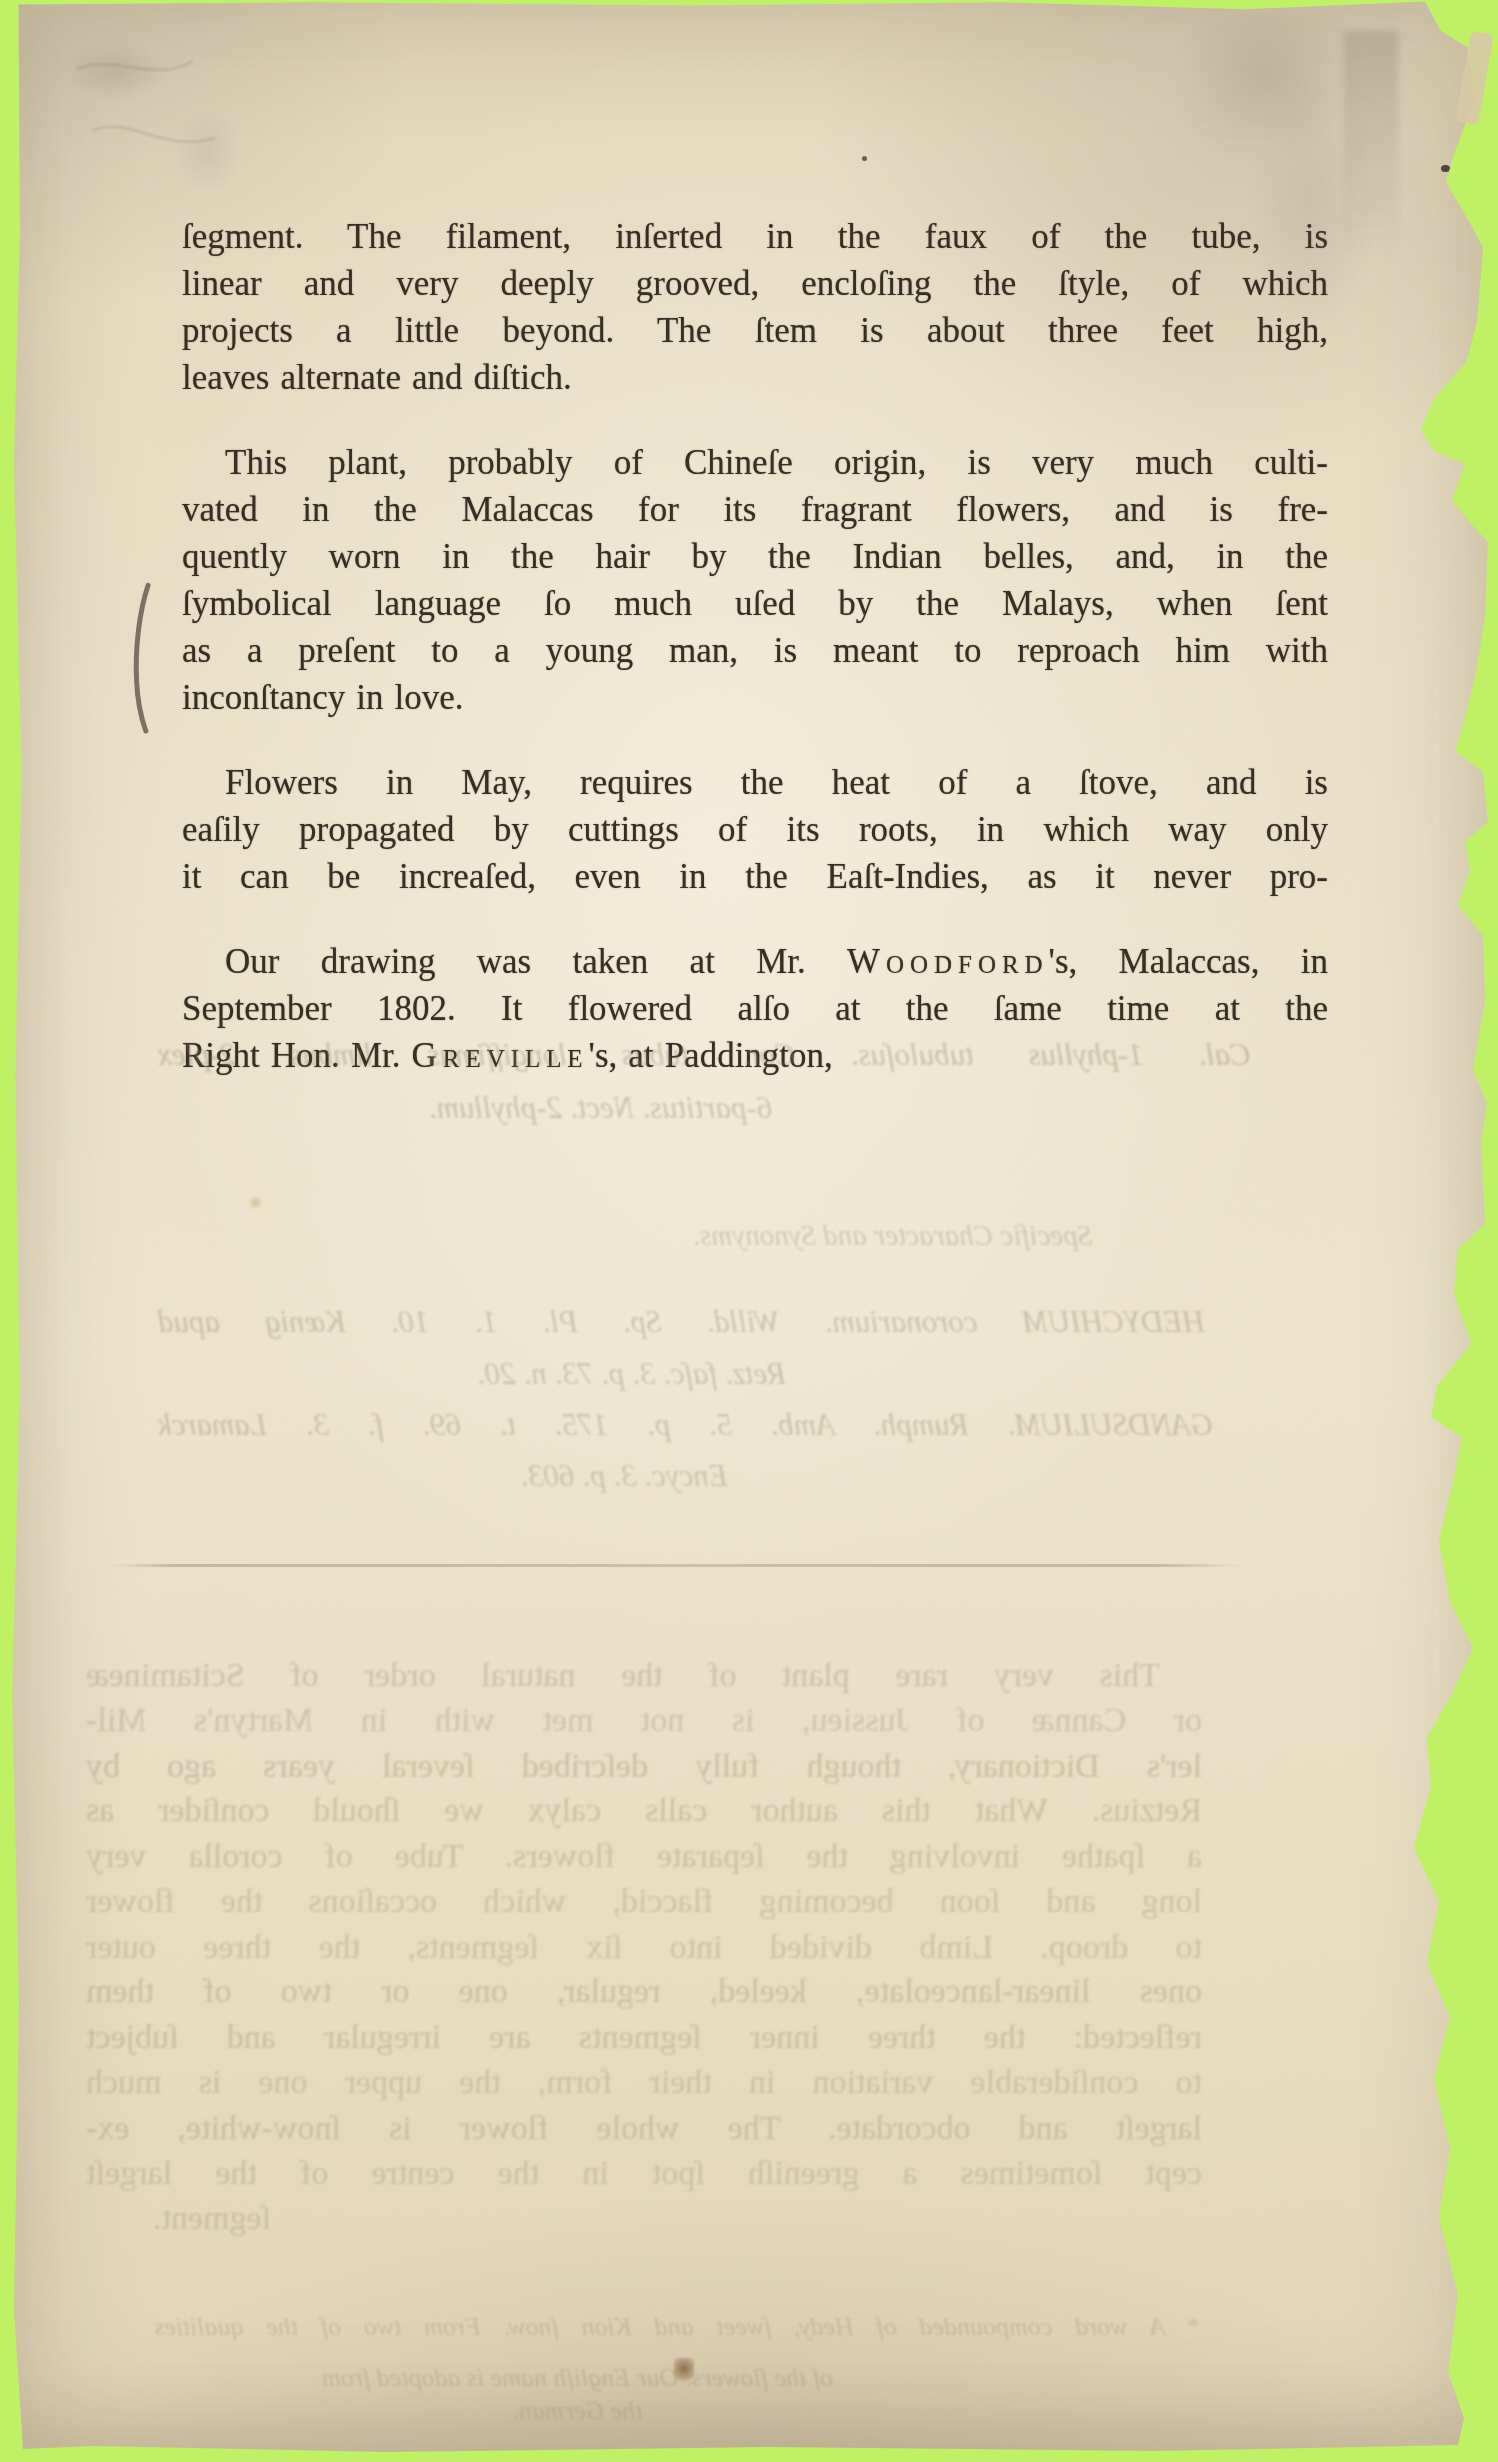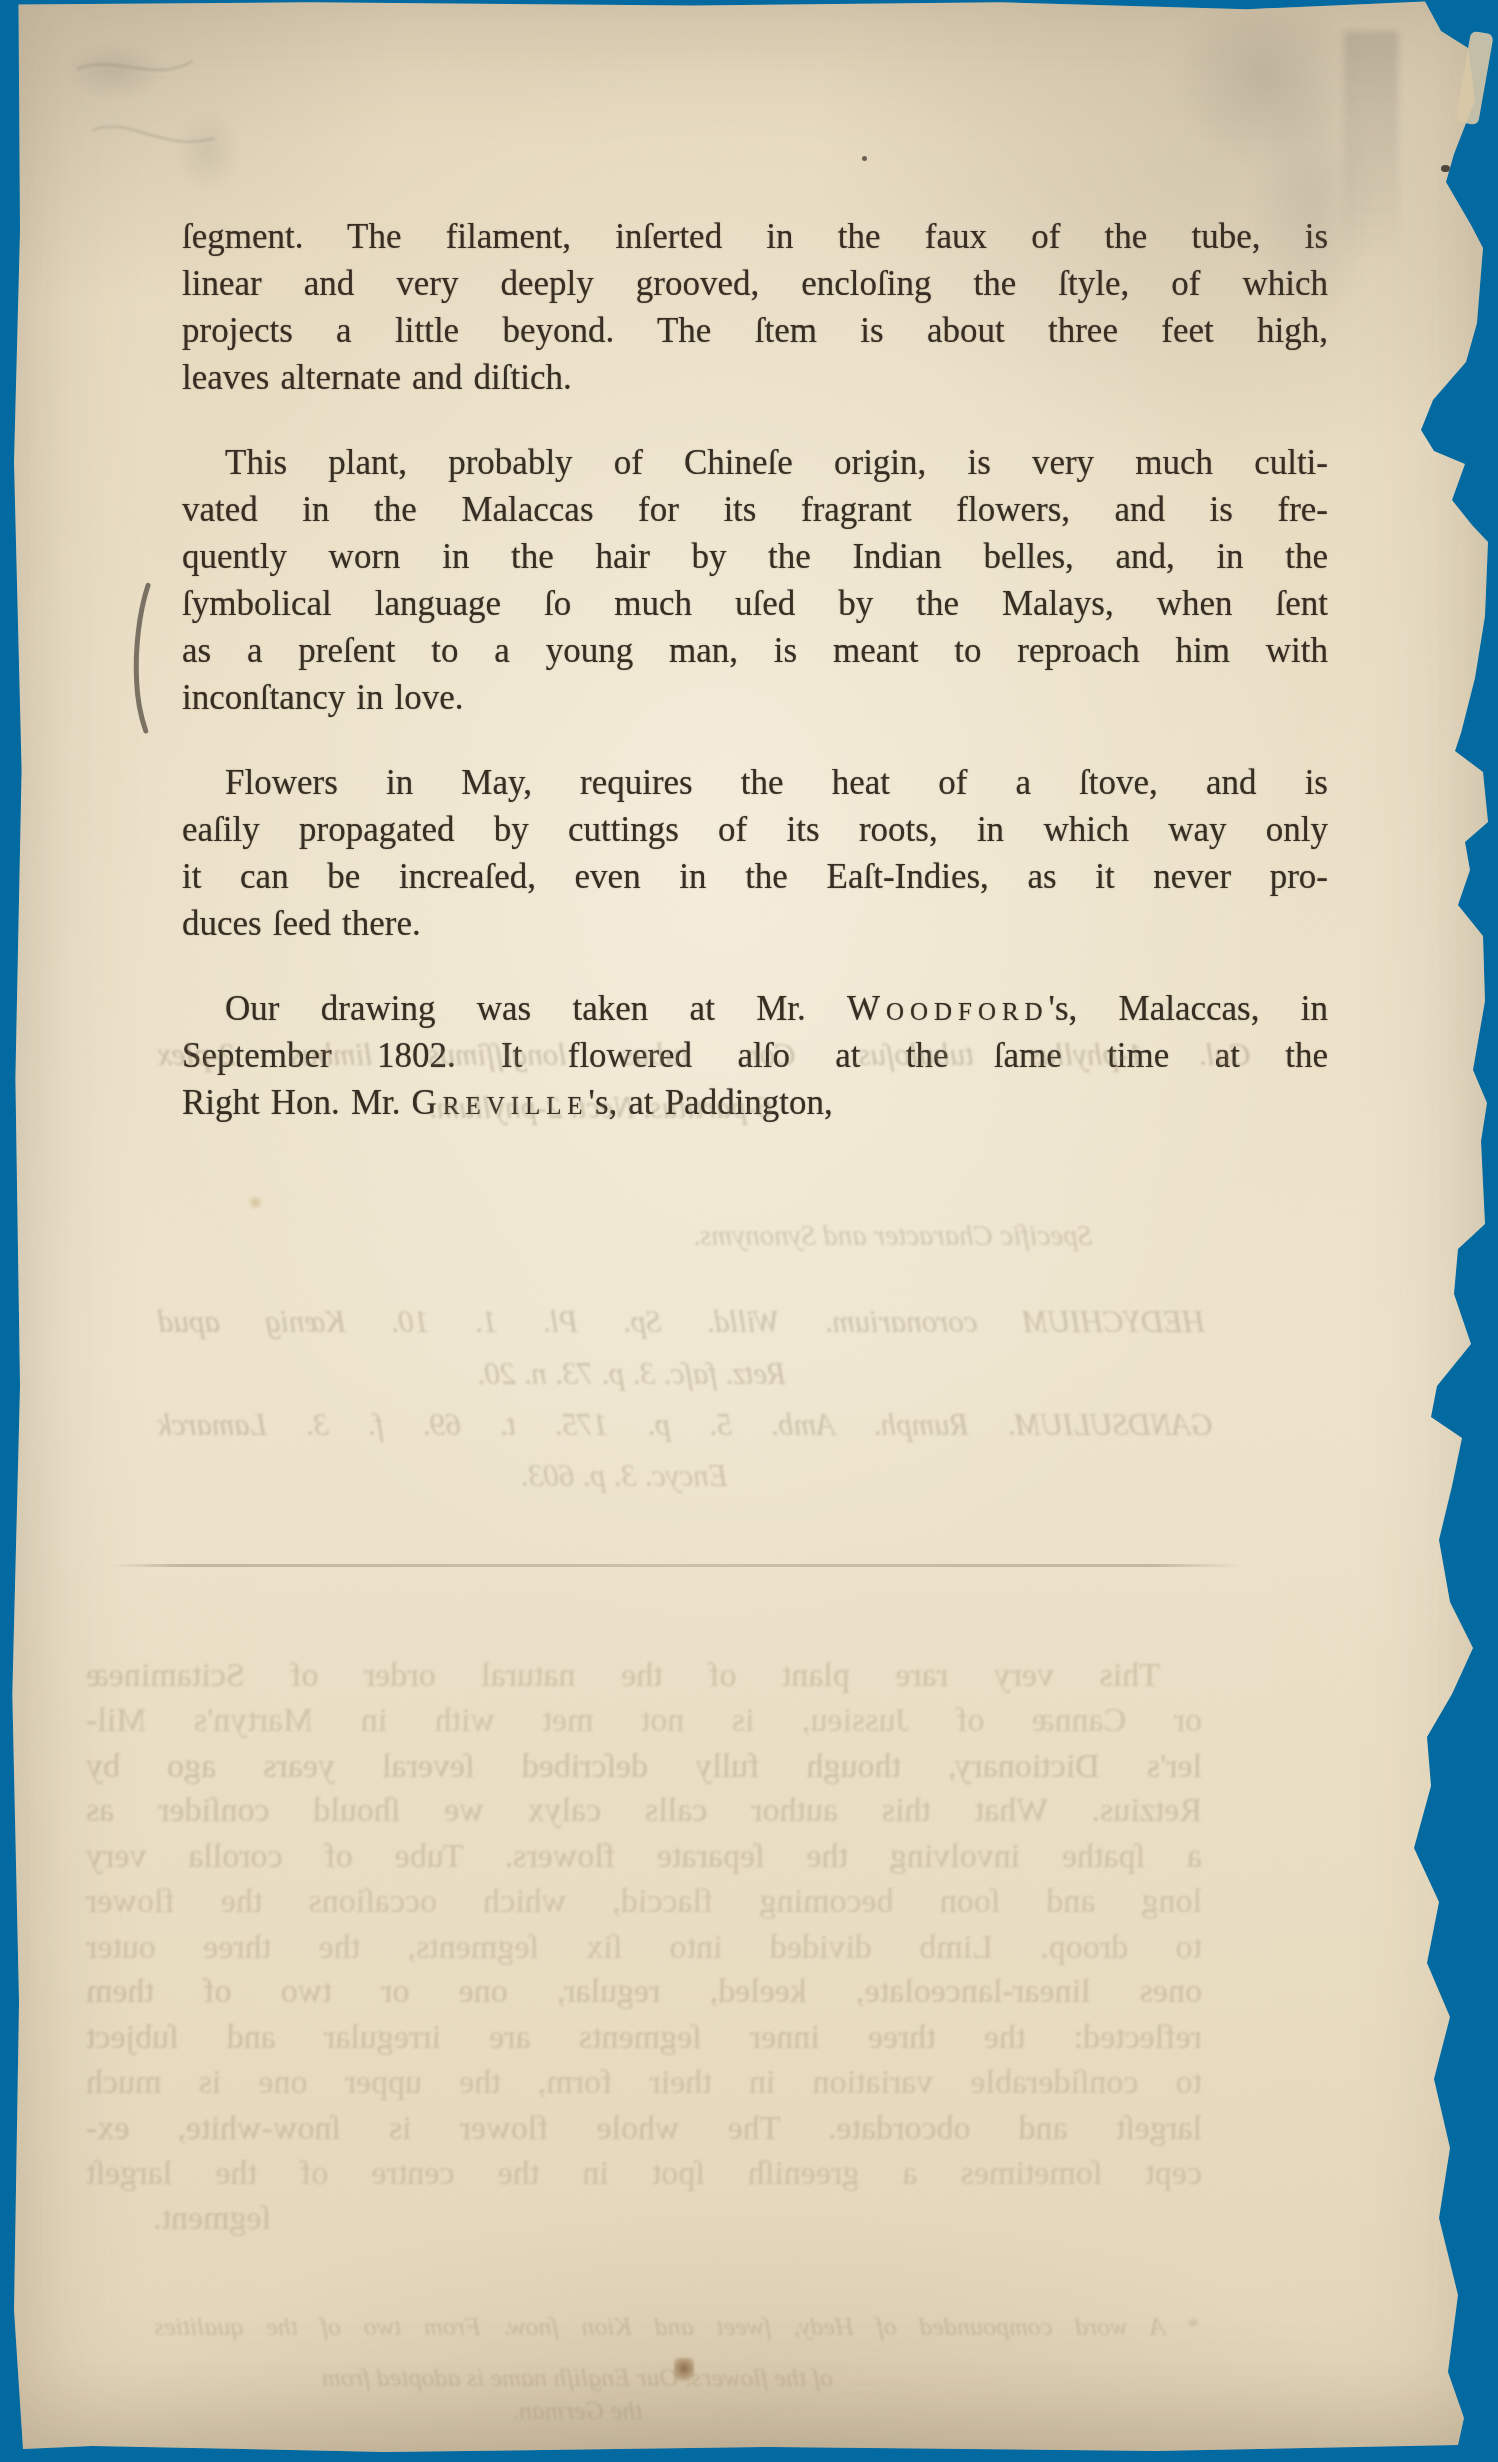--- a/index.html
+++ b/index.html
@@ -1,17 +1,17 @@
 <!DOCTYPE html>
 <html style="font-size:12.3px"><head>
 <meta charset="utf-8">
 <title>Antique book page scan</title>
 <style>
   html,body{margin:0;padding:0;background:#050505;}
-  #stage{position:relative;width:1498px;height:2462px;background:#0369a1;overflow:hidden;
+  #stage{position:relative;width:1498px;height:2462px;background:#bef264;overflow:hidden;
          font-family:"Liberation Serif","DejaVu Serif",serif;}
   
   #paper{position:absolute;left:0;top:0;width:1498px;height:2462px;
     background:
       radial-gradient(847px 1155px at 48% 34%, rgba(255,250,238,0.50), rgba(255,250,238,0) 70%),
       radial-gradient(693px 539px at 82% 6%, rgba(118,108,94,0.16), rgba(118,108,94,0) 60%),
       radial-gradient(539px 385px at 6% 3%, rgba(110,100,88,0.14), rgba(110,100,88,0) 60%),
       radial-gradient(924px 385px at 50% 100%, rgba(120,100,72,0.12), rgba(120,100,72,0) 70%),
       linear-gradient(180deg,#e5d8bd 0%,#ebe0c7 28%,#eee4cd 55%,#e9ddc2 80%,#e3d5b9 100%);
     box-shadow: inset 0 0 115px 23px rgba(95,78,55,0.22), inset 0 -38px 69px rgba(95,78,55,0.10);
@@ -85,21 +85,20 @@
         <div class="line">vated in the Malaccas for its fragrant flowers, and is fre-</div>
         <div class="line">quently worn in the hair by the Indian belles, and, in the</div>
         <div class="line">ſymbolical language ſo much uſed by the Malays, when ſent</div>
         <div class="line">as a preſent to a young man, is meant to reproach him with</div>
         <div class="line last">inconſtancy in love.</div>
       </div>
       <div>
         <div class="line indent">Flowers in May, requires the heat of a ſtove, and is</div>
         <div class="line">eaſily propagated by cuttings of its roots, in which way only</div>
         <div class="line">it can be increaſed, even in the Eaſt-Indies, as it never pro-</div>
-        <div class="line last">duces ſeed there.</div>
       </div>
       <div>
         <div class="line indent"><span>Our drawing was taken at Mr. </span><span class="sc">Woodford</span><span>'s, Malaccas, in</span></div>
         <div class="line">September 1802.  It flowered alſo at the ſame time at the</div>
         <div class="line last"><span>Right Hon. Mr. </span><span class="sc">Greville</span><span>'s, at Paddington,</span></div>
       </div>
     </div>
 
     <div class="bleed" style="left:158px;top:1036px;width:1093px;font-size:31px;opacity:.38;">Cal. 1-phyllus tubuloſus.  Cor. tubus longiſſimus limbus 2-plex</div>
     <div class="bleed center" style="left:331px;top:1089px;width:539px;font-size:31px;opacity:.36;">6-partitus.  Nect. 2-phyllum.</div>

